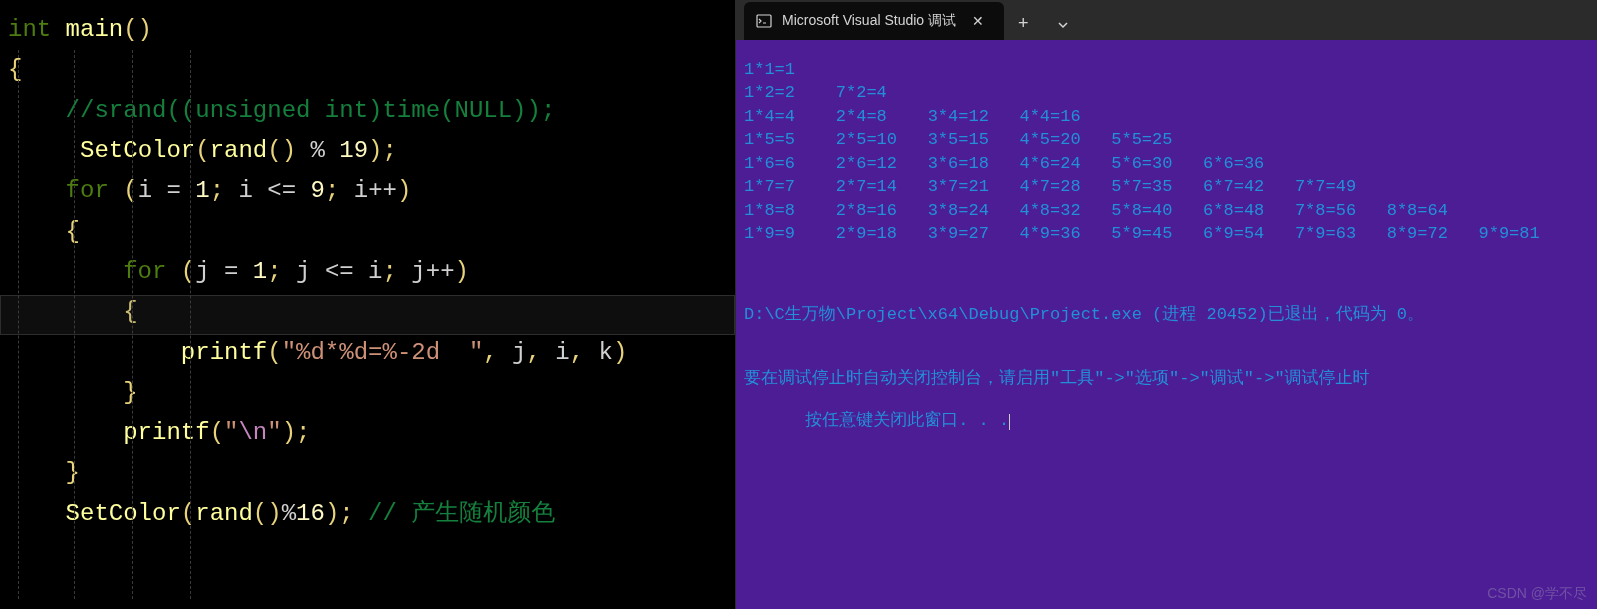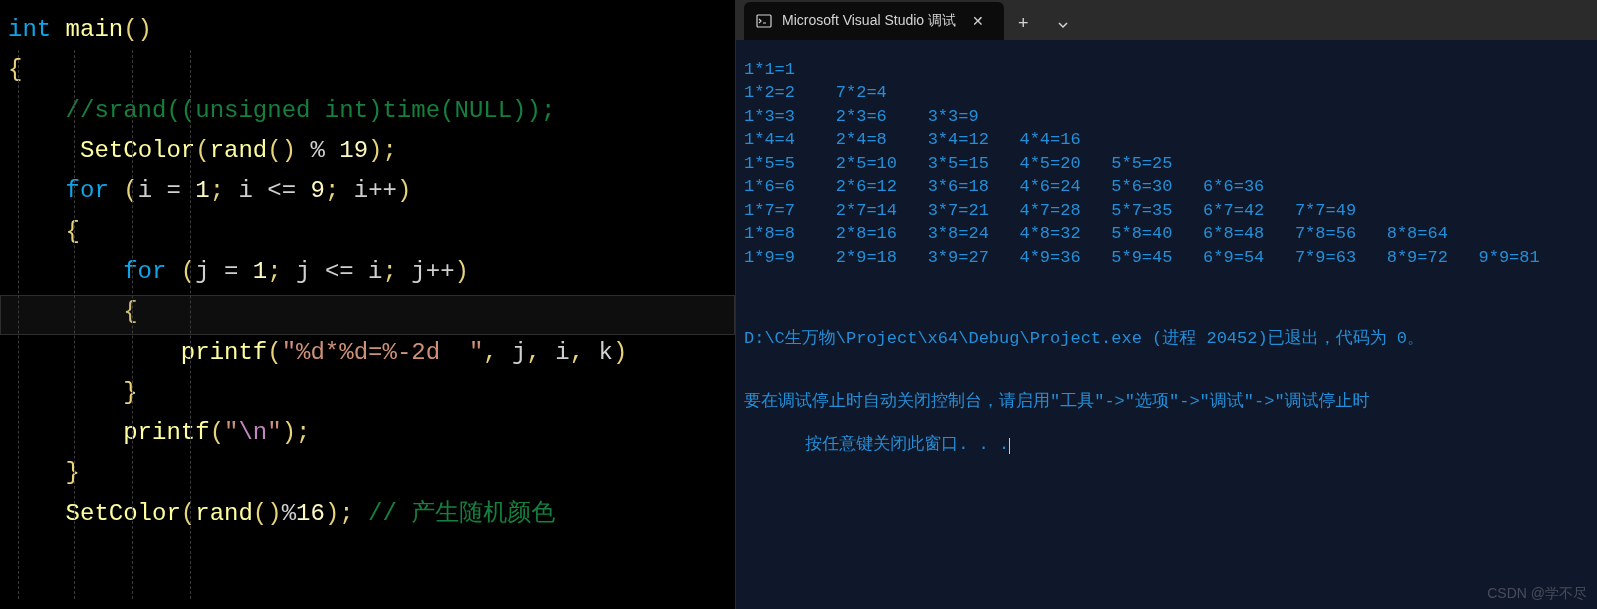--- a/index.html
+++ b/index.html
@@ -35,34 +35,34 @@
     .line-highlight {
       position: absolute;
       left: 0;
       right: 0;
       height: 40px;
       top: 295px;
       background: rgba(80,80,80,0.18);
       border: 1px solid rgba(120,120,120,0.3);
       pointer-events: none;
     }
-    .tok-kw { color: #0ea5e9; }
+    .tok-kw { color: #4d7c0f; }
     .tok-fn { color: #ffff9e; }
     .tok-punct { color: #e8d37a; }
     .tok-op { color: #d0d0d0; }
     .tok-comment { color: #15803d; }
     .tok-str { color: #ce9178; }
     .tok-esc { color: #c586c0; }
     .tok-num { color: #fef9c3; }
     .tok-var { color: #d0d0d0; }
 
     .terminal-pane {
       flex: 1;
       height: 100%;
-      background: #0f172a;
+      background: #4c1d95;
       display: flex;
       flex-direction: column;
       border-left: 1px solid #2a2a2a;
     }
     .tab-bar {
       height: 40px;
       background: #2b2b2b;
       display: flex;
       align-items: flex-end;
     }
@@ -174,21 +174,20 @@
     <div class="dropdown-btn">
       <svg width="12" height="12" viewBox="0 0 12 12">
           <path d="M2 4l4 4 4-4" stroke="#d4d4d4" stroke-width="1.5" fill="none"></path>
         </svg>
     </div>
   </div>
   <div class="term-body">
     <div id="mult-table">
         <div class="table-row">1*1=1    </div>
         <div class="table-row">1*2=2    7*2=4    </div>
-        <div class="table-row">1*3=3    2*3=6    3*3=9    </div>
         <div class="table-row">1*4=4    2*4=8    3*4=12   4*4=16   </div>
         <div class="table-row">1*5=5    2*5=10   3*5=15   4*5=20   5*5=25   </div>
         <div class="table-row">1*6=6    2*6=12   3*6=18   4*6=24   5*6=30   6*6=36   </div>
         <div class="table-row">1*7=7    2*7=14   3*7=21   4*7=28   5*7=35   6*7=42   7*7=49   </div>
         <div class="table-row">1*8=8    2*8=16   3*8=24   4*8=32   5*8=40   6*8=48   7*8=56   8*8=64   </div>
         <div class="table-row">1*9=9    2*9=18   3*9=27   4*9=36   5*9=45   6*9=54   7*9=63   8*9=72   9*9=81   </div>
       </div>
     <div class="exit-msg">
       <div>D:\C生万物\Project\x64\Debug\Project.exe (进程 20452)已退出，代码为 0。</div>
       <div>要在调试停止时自动关闭控制台，请启用"工具"-&gt;"选项"-&gt;"调试"-&gt;"调试停止时</div>

